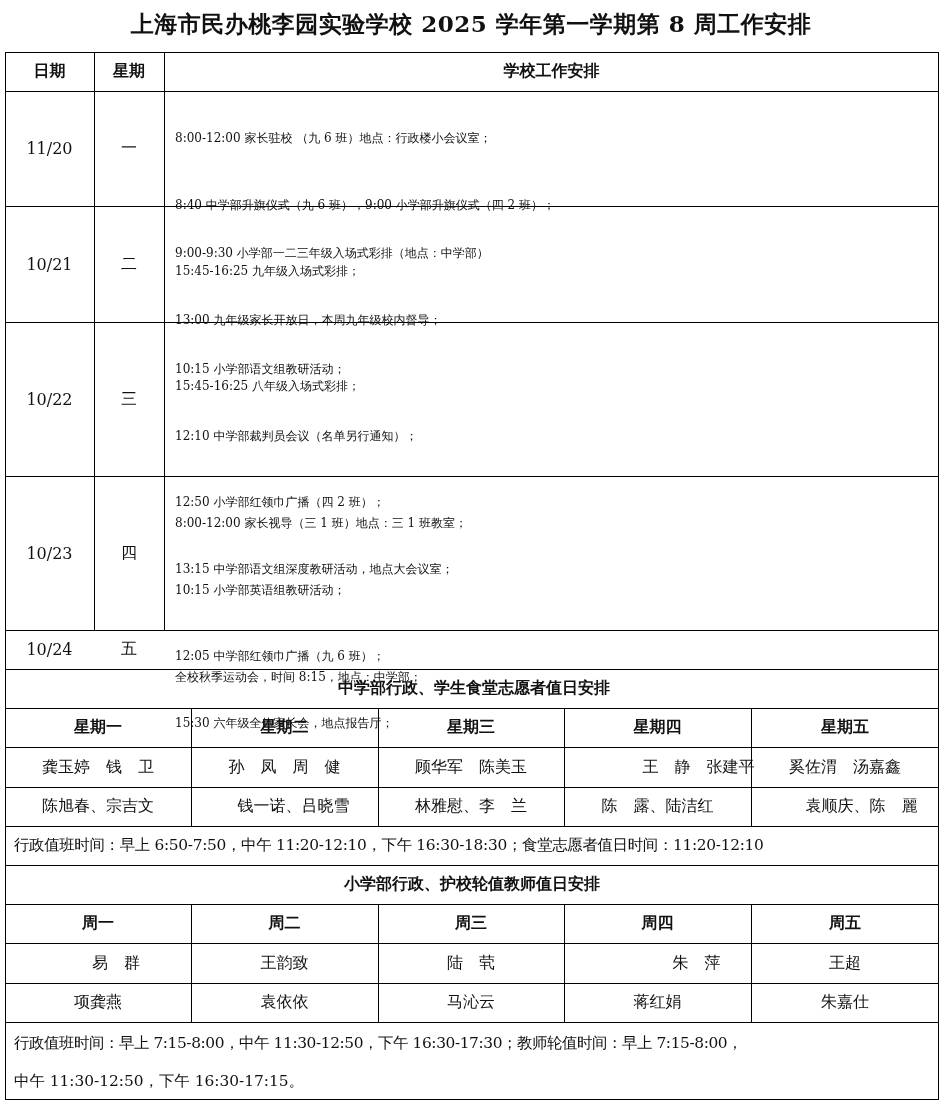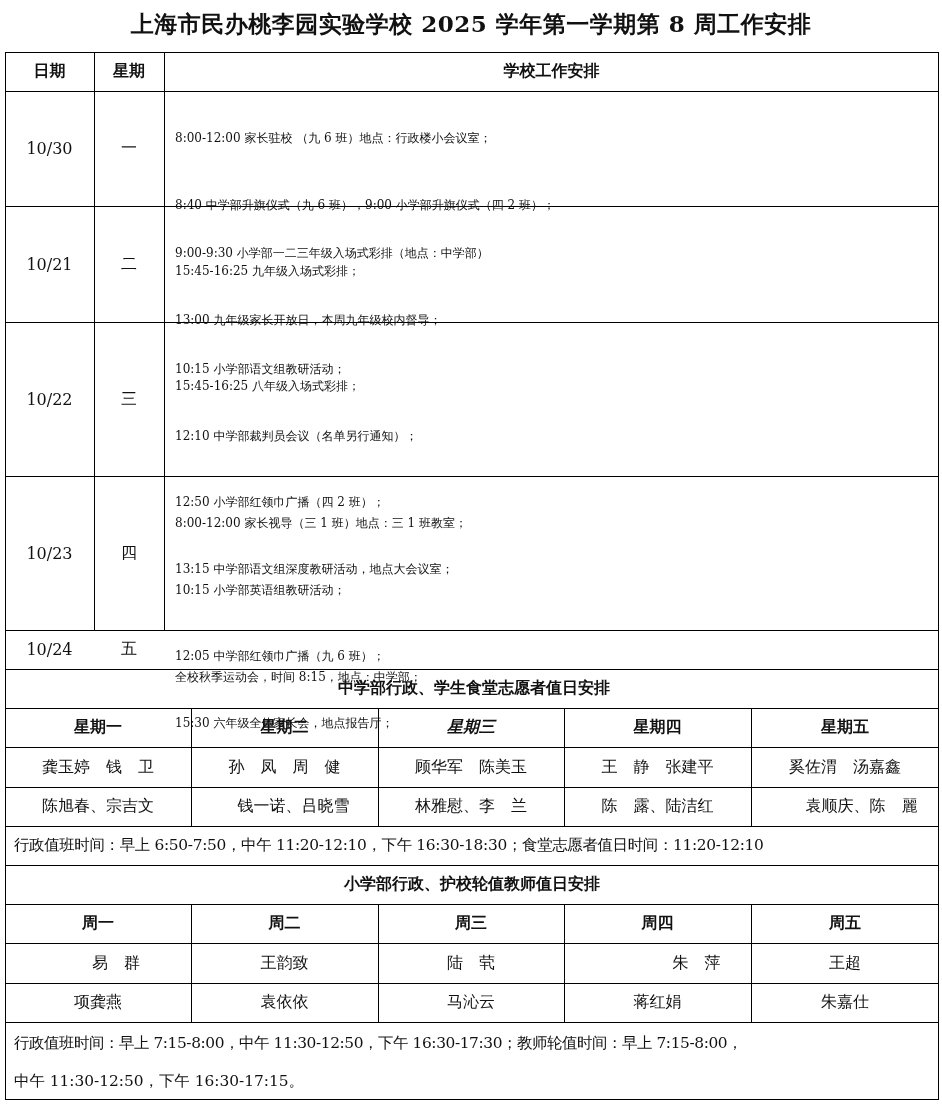--- a/index.html
+++ b/index.html
@@ -40,21 +40,21 @@
 <div class="hl" style="left:5px; top:476px; width:934px;"></div>
 <div class="hl" style="left:5px; top:630px; width:934px;"></div>
 <div class="hl" style="left:5px; top:669px; width:934px;"></div>
 <div class="vl" style="left:94px; top:52px; height:578px;"></div>
 <div class="vl" style="left:164px; top:52px; height:578px;"></div>
 
 <div class="cell bold" style="left:5px; top:52px; width:89px; height:39px;">日期</div>
 <div class="cell bold" style="left:94px; top:52px; width:70px; height:39px;">星期</div>
 <div class="cell bold" style="left:164px; top:52px; width:775px; height:39px;">学校工作安排</div>
 
-<div class="cell" style="left:5px; top:91px; width:89px; height:115px;">10/30</div>
+<div class="cell" style="left:5px; top:91px; width:89px; height:115px;">11/20</div>
 <div class="cell" style="left:94px; top:91px; width:70px; height:115px;">一</div>
 <div class="lines" style="left:175px; top:91px;">
   <div>8:00-12:00 家长驻校 （九 6 班）地点：行政楼小会议室；</div>
   <div>8:40 中学部升旗仪式（九 6 班），9:00 小学部升旗仪式（四 2 班）；</div>
   <div>15:45-16:25 九年级入场式彩排；</div>
 </div>
 
 <div class="cell" style="left:5px; top:206px; width:89px; height:116px;">10/21</div>
 <div class="cell" style="left:94px; top:206px; width:70px; height:116px;">二</div>
 <div class="lines" style="left:175px; top:206px;">
@@ -93,28 +93,28 @@
 <div class="hl" style="left:5px; top:787px; width:934px;"></div>
 <div class="hl" style="left:5px; top:826px; width:934px;"></div>
 <div class="hl" style="left:5px; top:865px; width:934px;"></div>
 <div class="vl" style="left:191px; top:708px; height:118px;"></div>
 <div class="vl" style="left:378px; top:708px; height:118px;"></div>
 <div class="vl" style="left:564px; top:708px; height:118px;"></div>
 <div class="vl" style="left:751px; top:708px; height:118px;"></div>
 
 <div class="cell bold" style="left:5px; top:708px; width:186px; height:39px;">星期一</div>
 <div class="cell bold" style="left:191px; top:708px; width:187px; height:39px;">星期二</div>
-<div class="cell bold" style="left:378px; top:708px; width:186px; height:39px;font-style:italic;">星期三</div>
+<div class="cell bold" style="left:378px; top:708px; width:186px; height:39px;">星期三</div>
 <div class="cell bold" style="left:564px; top:708px; width:187px; height:39px;">星期四</div>
 <div class="cell bold" style="left:751px; top:708px; width:188px; height:39px;">星期五</div>
 
 <div class="cell" style="left:5px; top:747px; width:186px; height:40px;">龚玉婷　钱　卫</div>
 <div class="cell" style="left:191px; top:747px; width:187px; height:40px;">孙　凤　周　健</div>
 <div class="cell" style="left:378px; top:747px; width:186px; height:40px;">顾华军　陈美玉</div>
-<div class="cell" style="left:564px; top:747px; width:187px; height:40px;">王　静　张建平</div>
+<div class="cell" style="left:564px; top:747px; width:187px; height:40px;padding-left:41px;">王　静　张建平</div>
 <div class="cell" style="left:751px; top:747px; width:188px; height:40px;">奚佐渭　汤嘉鑫</div>
 
 <div class="cell" style="left:5px; top:787px; width:186px; height:39px;">陈旭春、宗吉文</div>
 <div class="cell" style="left:191px; top:787px; width:187px; height:39px;padding-left:9px;">钱一诺、吕晓雪</div>
 <div class="cell" style="left:378px; top:787px; width:186px; height:39px;">林雅慰、李　兰</div>
 <div class="cell" style="left:564px; top:787px; width:187px; height:39px;">陈　露、陆洁红</div>
 <div class="cell" style="left:751px; top:787px; width:221px; height:39px;">袁顺庆、陈　麗</div>
 
 <div class="note" style="left:14px; top:826px; height:39px; line-height:39px; font-size:15.4px; letter-spacing:-0.3px;">行政值班时间：早上 6:50-7:50，中午 11:20-12:10，下午 16:30-18:30；食堂志愿者值日时间：11:20-12:10</div>
 

